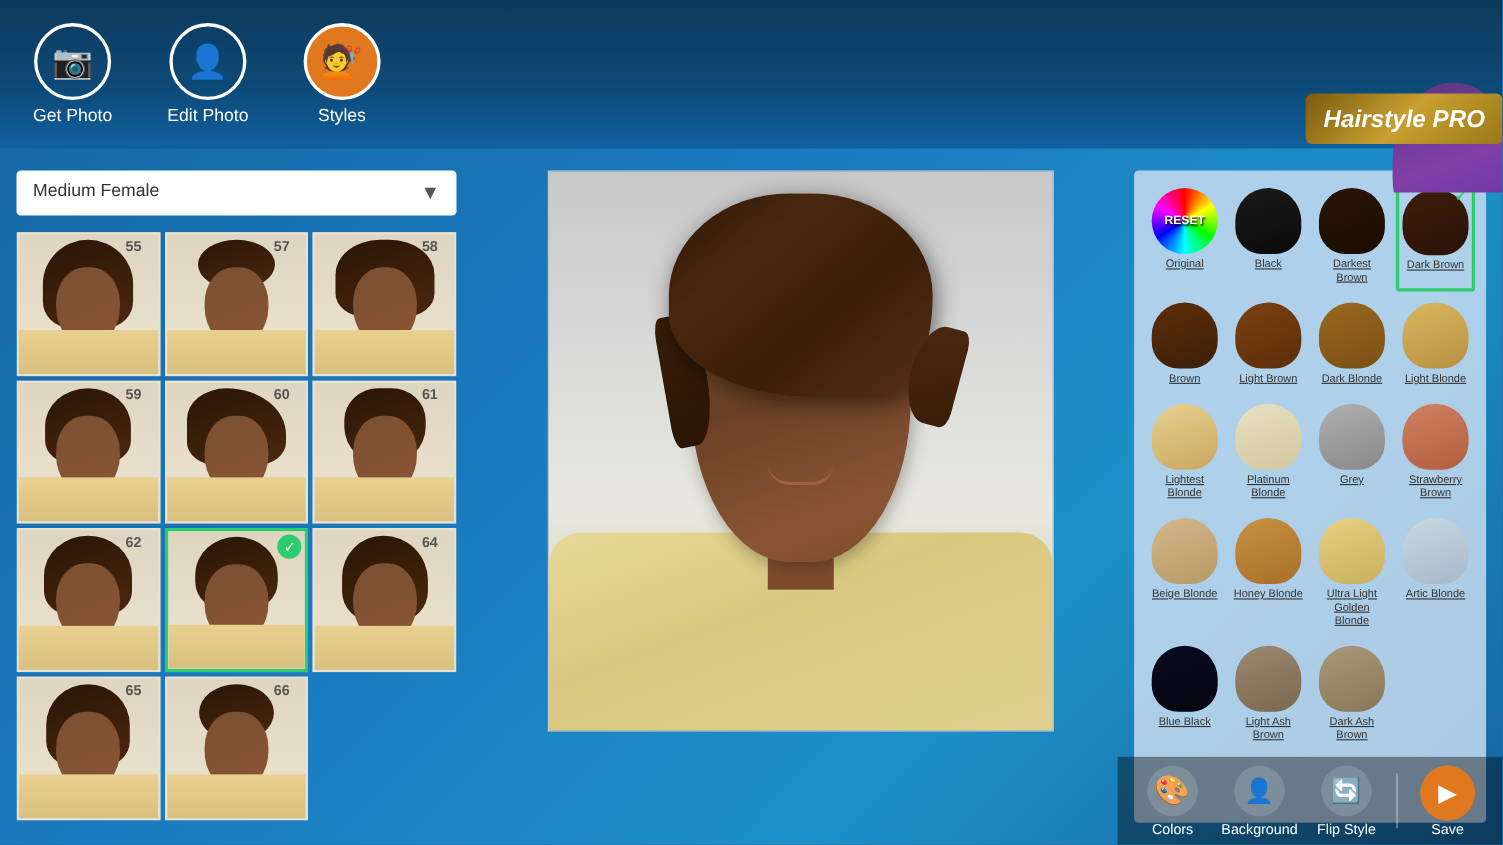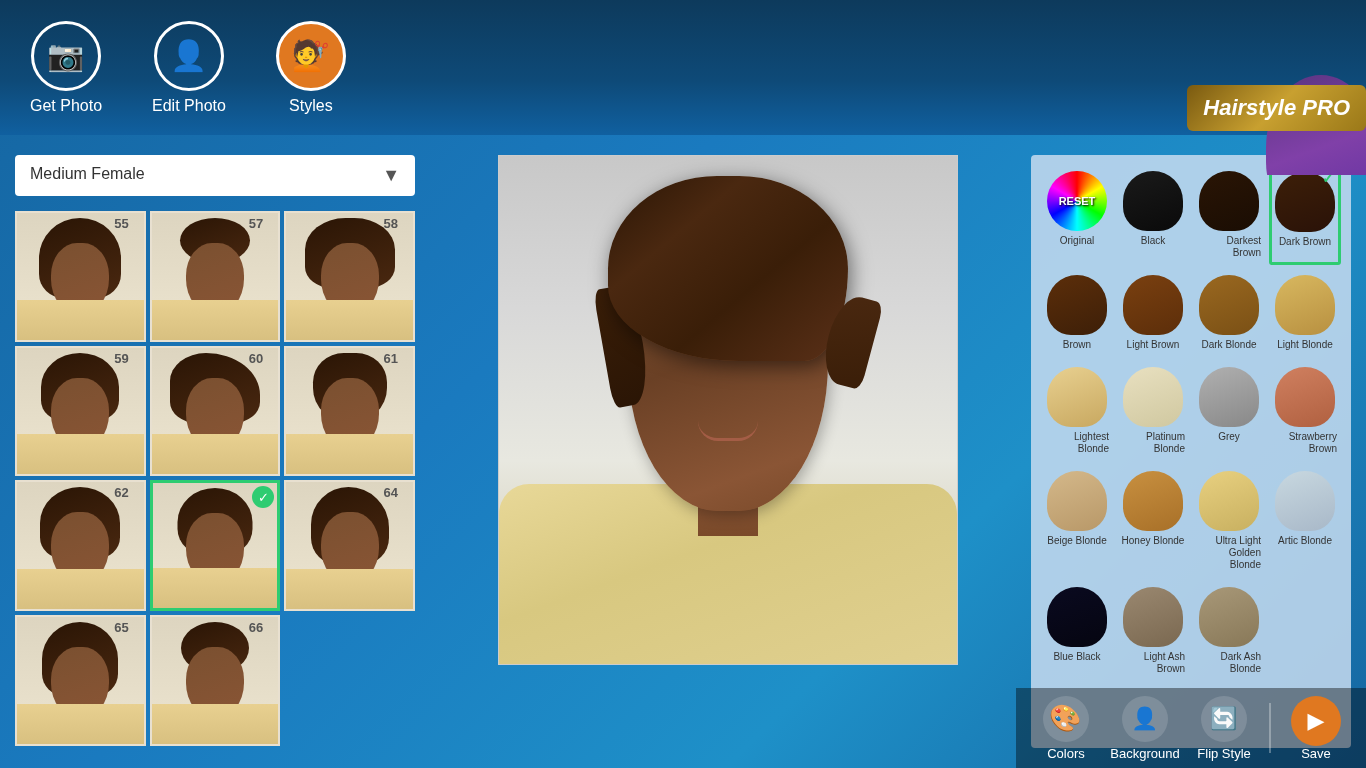--- a/index.html
+++ b/index.html
@@ -239,22 +239,23 @@
       height: 60px;
       border-radius: 50% 50% 40% 40%;
       margin-bottom: 4px;
       position: relative;
       overflow: hidden;
     }
 
     .color-label {
       font-size: 10px;
       color: #333;
-      text-align: right;
+      text-align: center;
       line-height: 1.2;
+      text-decoration: underline;
     }
 
     .reset-swatch {
       width: 60px;
       height: 60px;
       border-radius: 50%;
       background: conic-gradient(red, yellow, lime, cyan, blue, magenta, red);
       display: flex;
       align-items: center;
       justify-content: center;
@@ -638,21 +639,21 @@
       <div class="color-item">
         <div class="color-swatch swatch-blue-black"></div>
         <span class="color-label">Blue Black</span>
       </div>
       <div class="color-item">
         <div class="color-swatch swatch-light-ash-brown"></div>
         <span class="color-label">Light Ash Brown</span>
       </div>
       <div class="color-item">
         <div class="color-swatch swatch-dark-ash-blonde"></div>
-        <span class="color-label">Dark Ash Blonde</span>
+        <span class="color-label">Dark Ash Brown</span>
       </div>
 
     </div>
   </div>
 
 </div>
 
 <div class="bottom-toolbar">
   <div class="toolbar-item">
     <div class="toolbar-icon" style="font-size:26px;">🎨</div>

